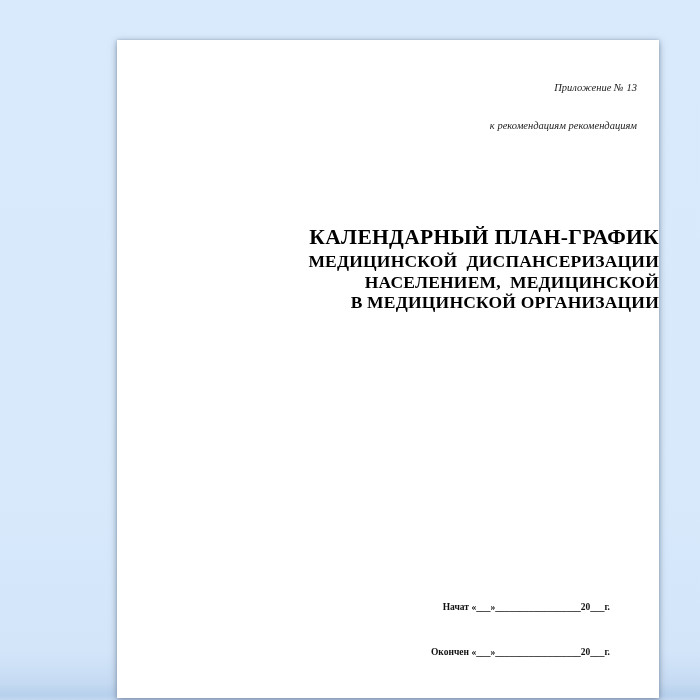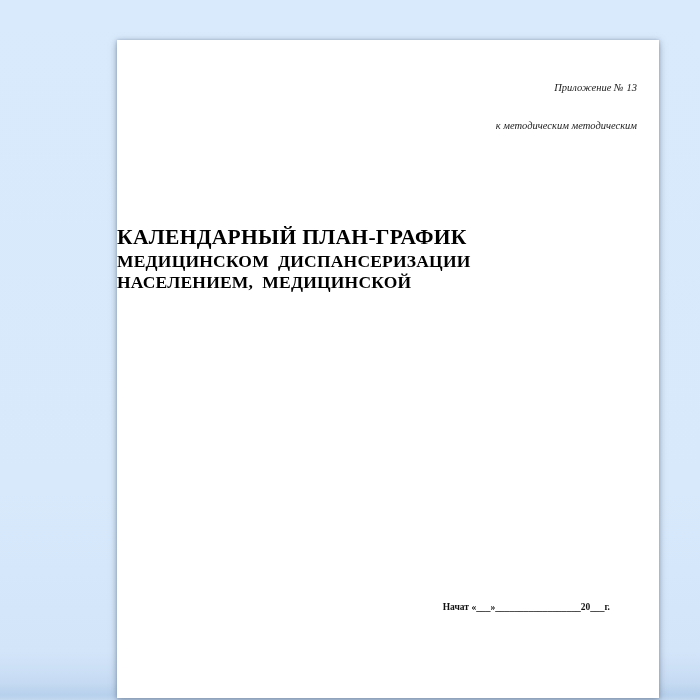--- a/index.html
+++ b/index.html
@@ -40,21 +40,21 @@
     font-size: 10.5px;
     line-height: 12.5px;
     color: #1a1a1a;
     white-space: pre;
   }
   .doc-title {
     position: absolute;
     top: 185px;
     left: 0;
     right: 0;
-    text-align: left;
+    text-align: right;
     font-weight: bold;
     color: #000000;
   }
   .title-line-1 {
     font-size: 21.5px;
     line-height: 25px;
     letter-spacing: 0.3px;
     white-space: pre;
     margin-bottom: 1px;
   }
@@ -84,29 +84,33 @@
   }
 </style>
 </head>
 <body>
 
 <div class="stage">
   <div class="page">
 
     <div class="annotation">
       <div>Приложение № 13</div>
-      <div>к методическим методическим</div>
+      <div>к рекомендациям рекомендациям</div>
     </div>
 
     <div class="doc-title">
       <div class="title-line-1">КАЛЕНДАРНЫЙ ПЛАН-ГРАФИК</div>
-      <div class="title-line">МЕДИЦИНСКОМ  ДИСПАНСЕРИЗАЦИИ</div>
+      <div class="title-line">МЕДИЦИНСКОЙ  ДИСПАНСЕРИЗАЦИИ</div>
       <div class="title-line">НАСЕЛЕНИЕМ,  МЕДИЦИНСКОЙ</div>
+      <div class="title-line">В МЕДИЦИНСКОЙ ОРГАНИЗАЦИИ</div>
     </div>
 
     <div class="footer-form">
       <div class="footer-row">
         <span>Начат</span><span> «___»__________________20___г.</span>
+      </div>
+      <div class="footer-row">
+        <span>Окончен</span><span> «___»__________________20___г.</span>
       </div>
     </div>
 
   </div>
 </div>
 
 </body></html>

